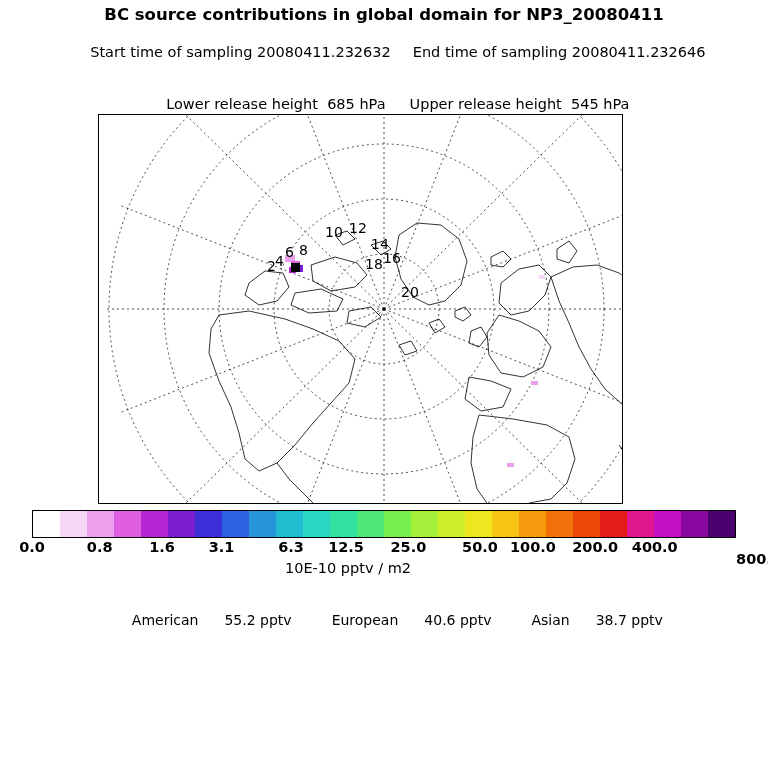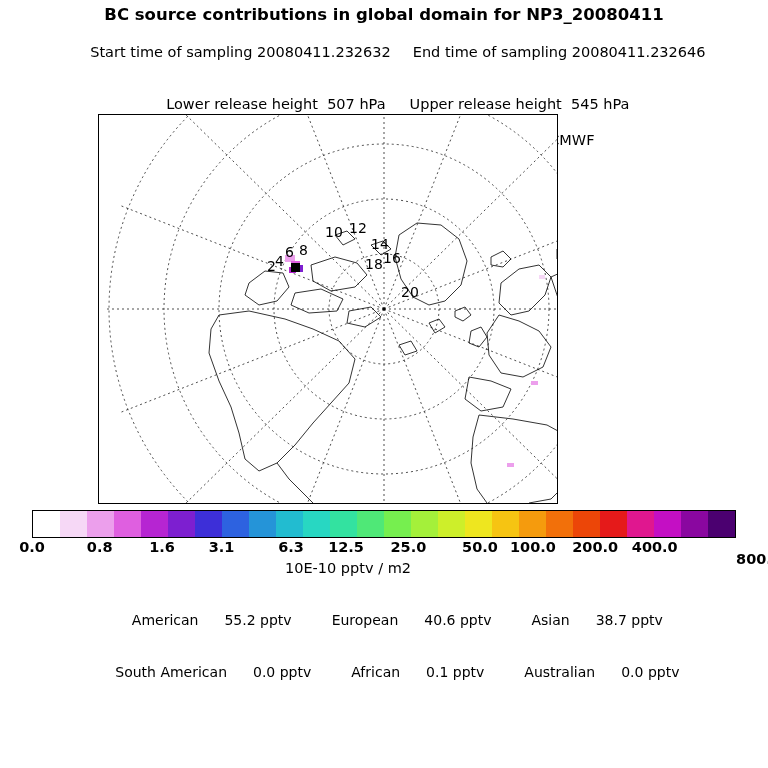--- a/index.html
+++ b/index.html
@@ -41,21 +41,21 @@
     white-space: pre;
   }
   .subline .gapL { display: inline-block; width: 22px; }
   .subline .gapM { display: inline-block; width: 24px; }
 
   
   .map-frame {
     position: absolute;
     left: 98px;
     top: 114px;
-    width: 460px;
+    width: 525px;
     height: 390px;
     border: 1px solid #000;
     box-sizing: border-box;
     overflow: hidden;
     background: #ffffff;
   }
   .map-frame svg { display: block; }
 
   
   .cbar-wrap {
@@ -127,21 +127,21 @@
 <body>
 
 <div class="page">
 
   <div class="header">
     <div class="title">BC  source contributions in global domain for NP3_20080411</div>
     <div class="subline">
       <span>Start time of sampling</span><span> </span><span>20080411.232632</span><span class="gapL"></span><span>End time of sampling</span><span> </span><span>20080411.232646</span>
     </div>
     <div class="subline">
-      <span>Lower release height</span><span>  </span><span>507 hPa</span><span class="gapM"></span><span>Upper release height</span><span>  </span><span>545 hPa</span>
+      <span>Lower release height</span><span>  </span><span>685 hPa</span><span class="gapM"></span><span>Upper release height</span><span>  </span><span>545 hPa</span>
     </div>
     <div class="subline">Passive tracer used, meteorological data are from ECMWF</div>
   </div>
 
   <div class="map-frame">
     <svg width="570" height="388" viewBox="0 0 570 388" xmlns="http://www.w3.org/2000/svg">
       <defs>
         <clipPath id="mapclip">
             <rect x="0" y="0" width="570" height="388"></rect>
           </clipPath>
@@ -293,18 +293,15 @@
       <span style="left: 595.2px;">200.0</span>
       <span style="left: 654.769px;">400.0</span>
       <span style="left: 759px; margin-top: 12px;">800.0</span>
     </div>
   <div class="cbar-unit">10E-10 pptv / m2</div>
 
   <div class="footer">
     <div class="row2">
       <span>American</span><span class="sp-a"></span><span>55.2 pptv</span><span class="sp-b"></span><span>European</span><span class="sp-a"></span><span>40.6 pptv</span><span class="sp-b"></span><span>Asian</span><span class="sp-a"></span><span>38.7 pptv</span>
     </div>
-    <div class="row3">
-      <span>South American</span><span class="sp-a"></span><span>0.0 pptv</span><span class="sp-b"></span><span>African</span><span class="sp-a"></span><span>0.1 pptv</span><span class="sp-b"></span><span>Australian</span><span class="sp-a"></span><span>0.0 pptv</span>
-    </div>
   </div>
 
 </div>
 
 </body></html>

